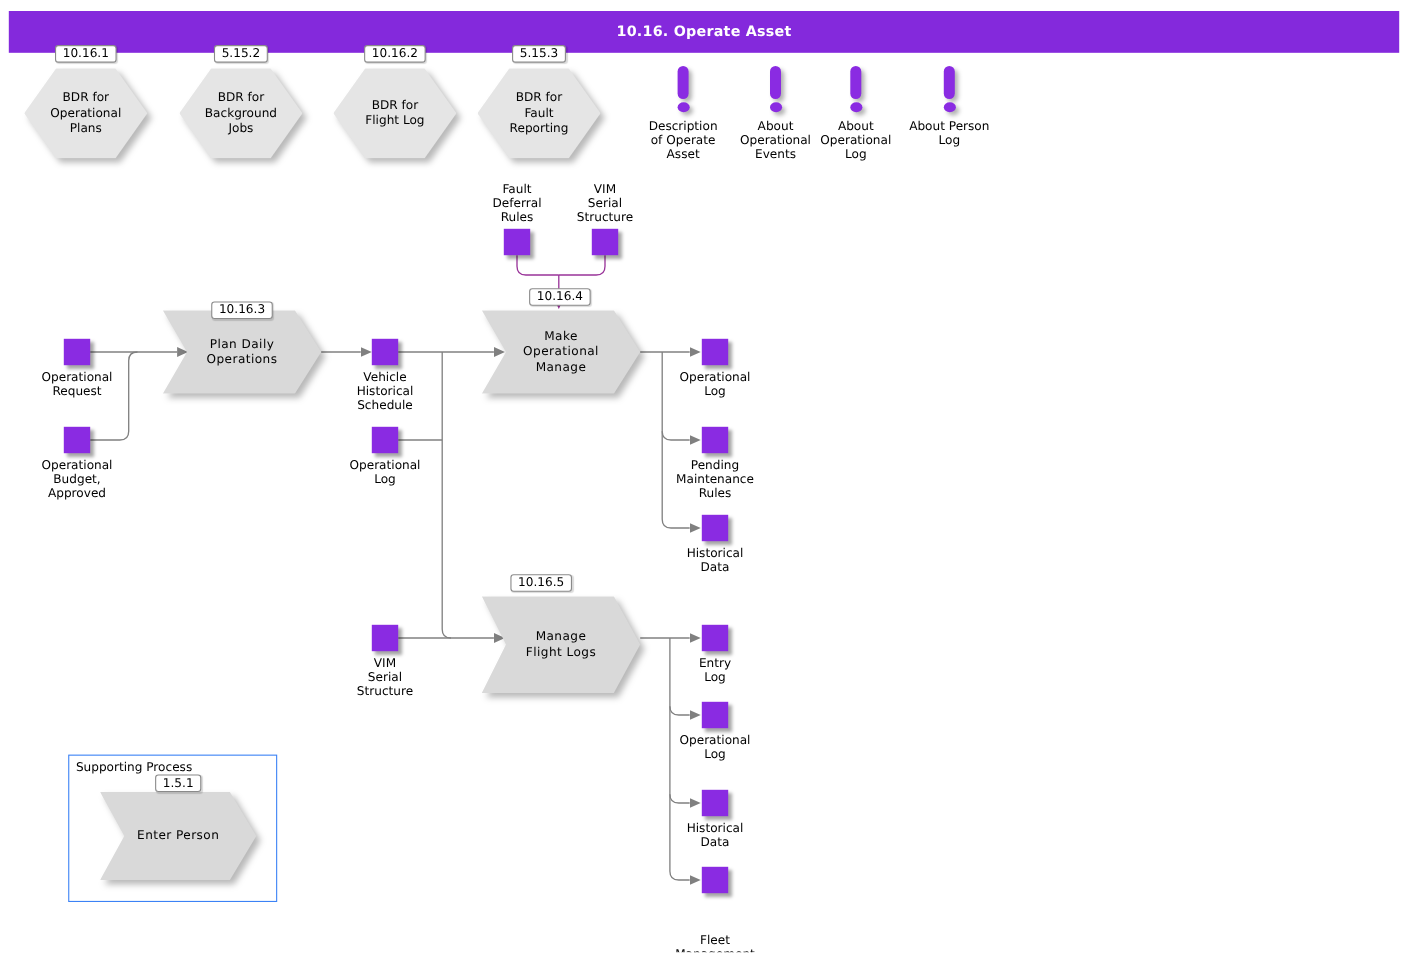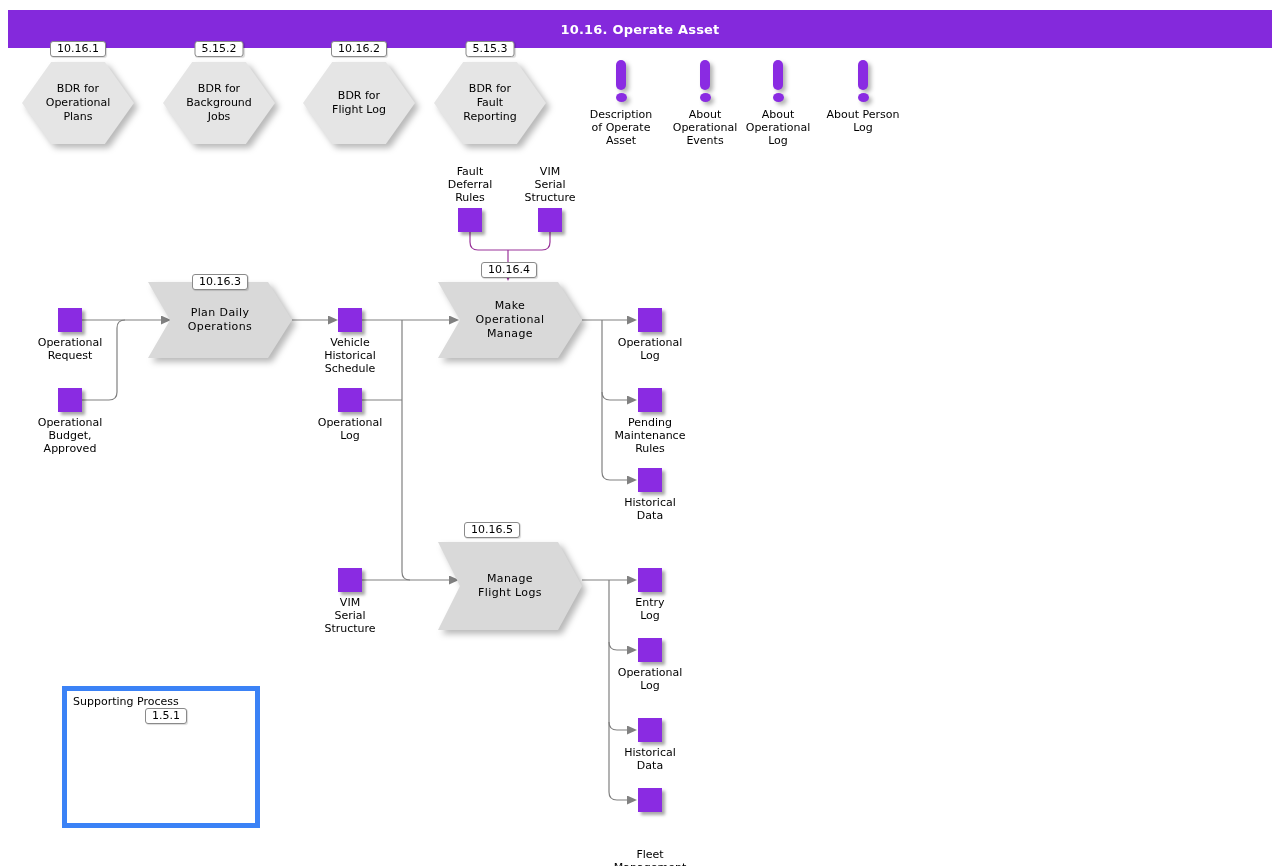--- a/index.html
+++ b/index.html
@@ -47,21 +47,21 @@
   }
   
   .note{position:absolute;width:110px;text-align:center;z-index:4;}
   .note .glyph{display:inline-block;filter:drop-shadow(3px 3px 2px rgba(0,0,0,0.3));}
   .note .bar{width:10px;height:30px;background:#8a2be2;border-radius:5px;margin:0 auto;}
   .note .dot{width:11px;height:9px;background:#8a2be2;border-radius:50%;margin:3px auto 0;}
   .note .lbln{margin-top:2px;font-size:11px;line-height:13px;white-space:pre-line;text-align:center;}
   
   .support{
     position:absolute;left:62px;top:686px;width:188px;height:132px;
-    border:5px solid #3b82f6;background:#fff;z-index:2;
+    border:1px solid #3b82f6;background:#fff;z-index:2;
   }
   .support .stitle{position:absolute;left:6px;top:4px;font-size:11px;white-space:nowrap;}
   svg.wires{position:absolute;left:0;top:0;z-index:1;}
 </style>
 </head>
 <body>
 
 <div class="canvas">
 
   <svg class="wires" width="1280" height="866">
@@ -226,15 +226,18 @@
 Data</div>
 
   <div class="sq" style="left:638px;top:788px"></div>
   <div class="lbl" style="left:595px;top:848px">Fleet
 Management
 Reports</div>
 
   <div class="support">
     <span class="stitle">Supporting Process</span>
     <span class="badge" style="left:99px;top:17px">1.5.1</span>
+    <div class="shf" style="left:28px;top:33px;width:142px;height:80px">
+      <div class="chev"><span>Enter Person</span></div>
+    </div>
   </div>
 
 </div>
 
 </body></html>

